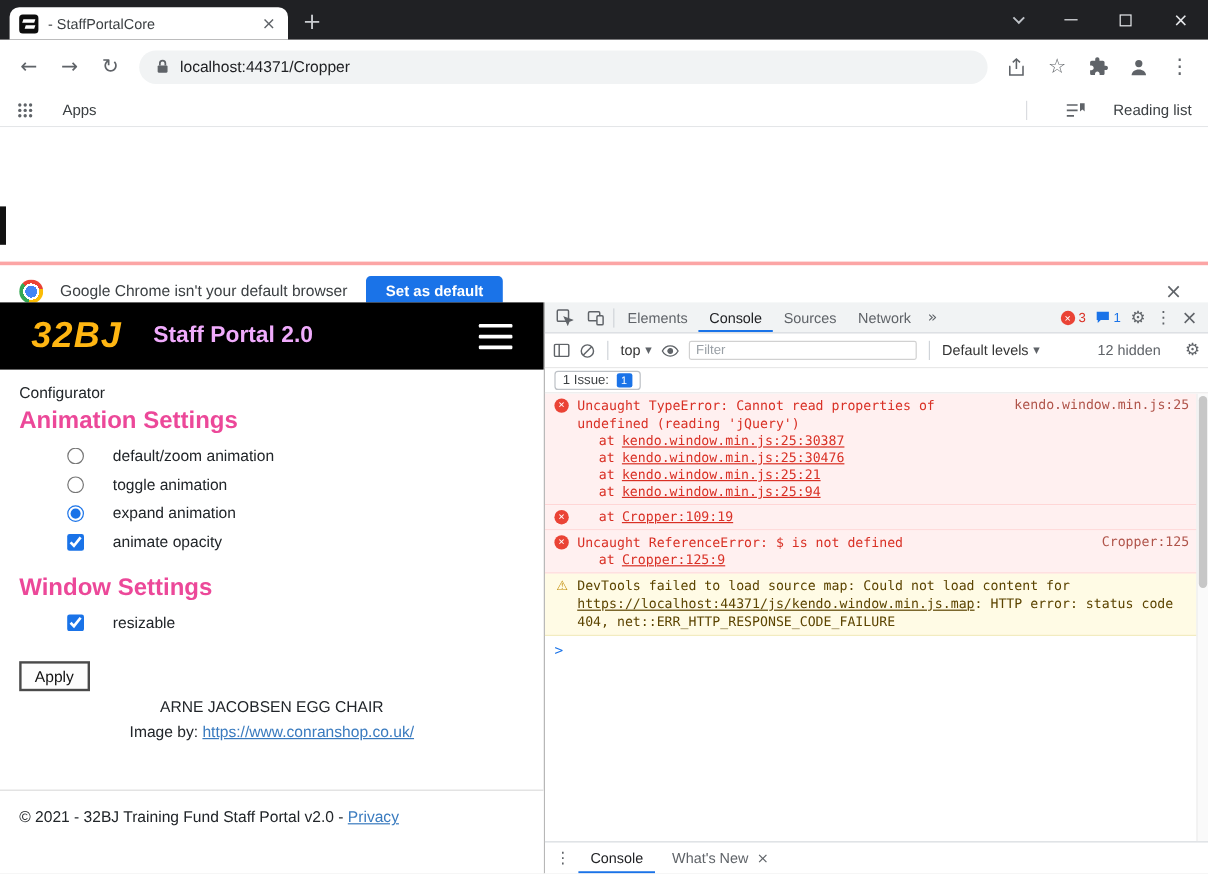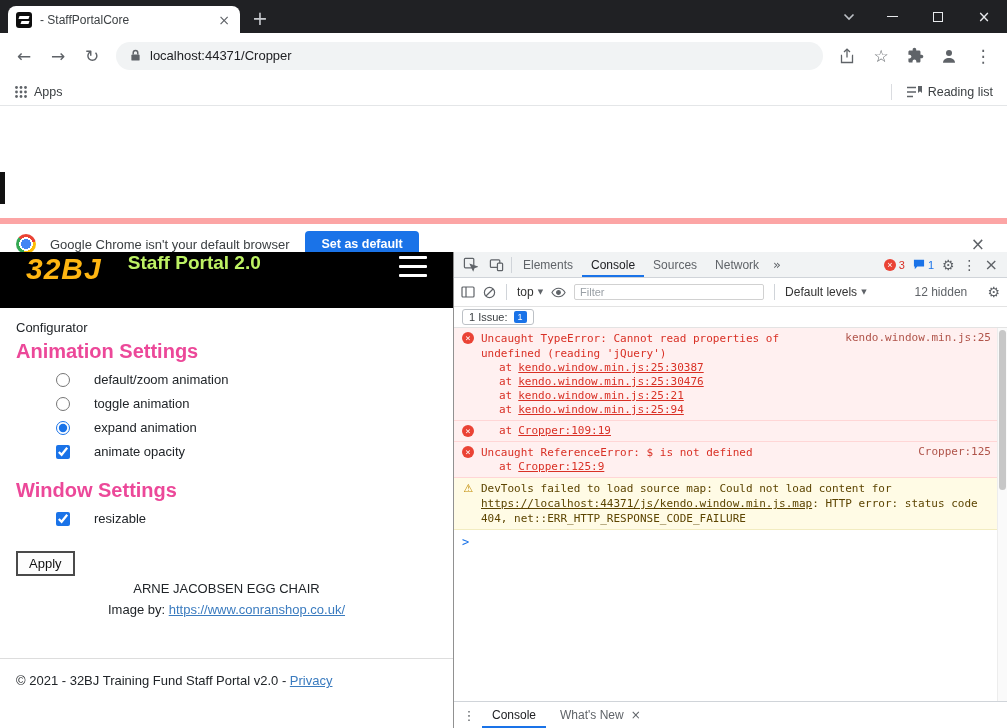--- a/index.html
+++ b/index.html
@@ -23,43 +23,43 @@
   .g-max { width:10px; height:10px; border:1px solid #e8eaed; display:block; }
   .icon-uni { font-family:"DejaVu Sans",sans-serif; }
 
   
   .toolbar { height:45px; background:#fff; display:flex; align-items:center; padding:0 8px; gap:2px; }
   .nav-icon { width:32px; height:32px; display:flex; align-items:center; justify-content:center; color:#5f6368; font-size:17px; border-radius:50%; cursor:pointer; flex:none; }
   .addressbar { flex:1; height:28px; background:#f1f3f4; border-radius:14px; display:flex; align-items:center; padding:12px 14px; gap:9px; margin:4px 6px; cursor:text; }
   .url { font-size:13px; color:#202124; }
 
   
-  .bookmarks { height:28px; display:flex; align-items:center; padding:0 14px; gap:6px; border-bottom:1px solid #e4e6e8; font-size:12.5px; color:#3c4043; background:#fff; }
+  .bookmarks { height:28px; display:flex; align-items:center; padding:0 14px; gap:24px; border-bottom:1px solid #e4e6e8; font-size:12.5px; color:#3c4043; background:#fff; }
   .bm-spacer { flex:1; }
   .bm-div { width:1px; height:16px; background:#dadce0; margin-right:8px; }
 
   
   .page { position:relative; height:622px; background:#fff; }
   .edge-artifact { position:absolute; left:0; top:66px; width:5px; height:32px; background:#111; }
 
-  .banner { position:absolute; top:112px; left:0; right:0; height:47px; display:flex; align-items:center; padding-left:16px; gap:14px; border-top:6px solid #fca5a5; border-bottom:1px solid #e6e6e6; background:#fff; }
+  .banner { position:absolute; top:112px; left:0; right:0; height:47px; display:flex; align-items:center; padding-left:16px; gap:14px; border-top:3px solid #fca5a5; border-bottom:1px solid #e6e6e6; background:#fff; }
   .chrome-logo { width:20px; height:20px; border-radius:50%; flex:none;
     background: radial-gradient(circle at 50% 50%, #4285f4 0 5px, #fff 5px 6.8px, rgba(0,0,0,0) 6.8px),
                 conic-gradient(from -45deg, #ea4335 0deg 120deg, #fbbc05 120deg 240deg, #34a853 240deg 360deg); }
   .banner-text { font-size:13px; color:#3c4043; }
   .banner-btn { background:#1a73e8; color:#fff; border:none; border-radius:4px; font-size:12.5px; font-weight:700; padding:6px 16px; margin-left:2px; cursor:pointer; font-family:inherit; }
   .banner-close { margin-left:auto; margin-right:22px; color:#5f6368; font-size:17px; cursor:pointer; }
 
   .content-row { position:absolute; top:146px; left:0; right:0; bottom:0; display:flex; }
 
   
   .app-col { width:453px; position:relative; background:#fff; flex:none; }
-  .app-header { height:56px; background:#000; display:flex; padding:0 26px; }
+  .app-header { height:56px; background:#000; display:flex; align-items:center; padding:0 26px; }
   .logo { color:#ffb612; font-size:30px; font-weight:800; font-style:italic; letter-spacing:1px; }
-  .app-title { color:#bef264; font-size:19px; font-weight:700; margin-left:26px; }
+  .app-title { color:#f0abfc; font-size:19px; font-weight:700; margin-left:26px; }
   .hamburger { margin-left:auto; display:flex; flex-direction:column; gap:6px; cursor:pointer; padding:4px 0; }
   .hamburger i { display:block; width:28px; height:3px; background:#fff; border-radius:1px; }
   .app-body { padding:12px 16px 0; }
   .config-label { font-size:13px; color:#212529; }
   .app-body h2 { font-size:20px; font-weight:700; color:#ec4899; margin:5px 0 8px; }
   .opt { display:flex; align-items:center; gap:24px; margin:9px 0 9px 40px; font-size:13px; color:#212529; }
   .opt input { width:14px; height:14px; accent-color:#1a73e8; margin:0; cursor:pointer; }
   .h-window { margin-top:20px !important; }
   .apply { margin-top:16px; font-size:13px; padding:3px 11px; background:#fdfdfd; border:2px solid #4a4a4a; color:#111; font-family:inherit; cursor:pointer; }
   .caption { margin-top:5px; text-align:center; font-size:13px; color:#212529; }

